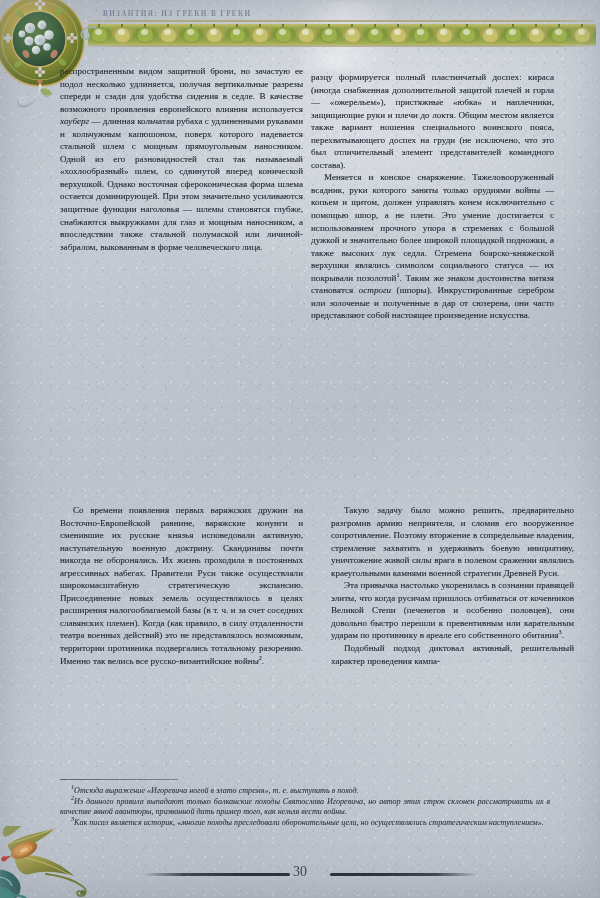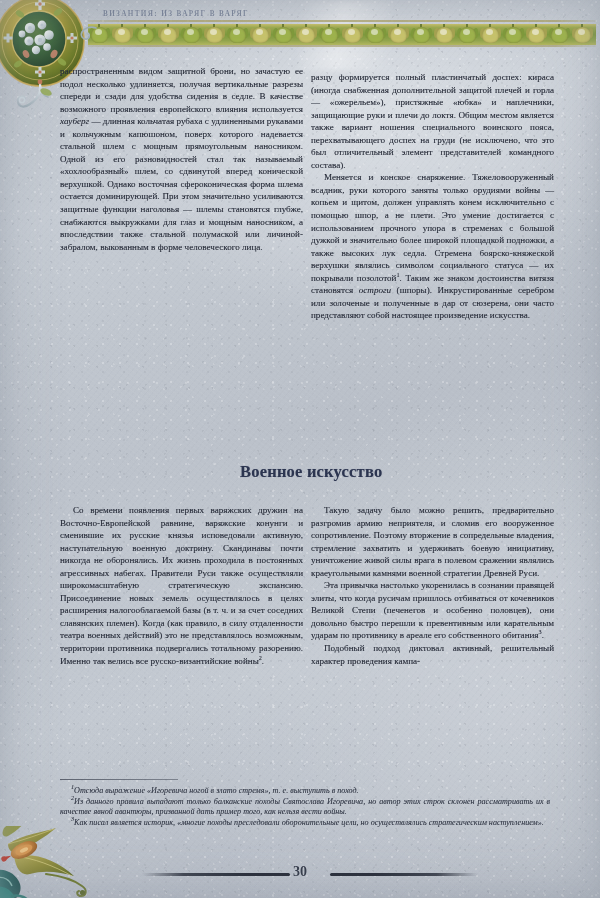--- a/index.html
+++ b/index.html
@@ -181,21 +181,21 @@
     background:linear-gradient(90deg,rgba(40,45,58,0) 0%, rgba(40,45,58,.85) 28%, rgba(30,35,48,.95) 70%, rgba(30,35,48,.95) 100%);
     border-radius:2px;
   }
   .folio-rule.left{left:142px;width:148px;}
   .folio-rule.right{left:330px;width:148px;
     background:linear-gradient(270deg,rgba(40,45,58,0) 0%, rgba(40,45,58,.85) 28%, rgba(30,35,48,.95) 70%, rgba(30,35,48,.95) 100%);
   }
   #folio{
     position:absolute;left:0;top:0;width:600px;text-align:center;
     font-family:"Liberation Serif", serif;
-    font-size:14px;color:#333a49;font-weight:700;
+    font-size:14px;color:#333a49;font-weight:400;
     text-shadow:0 0 1px rgba(255,255,255,.4);
   }
 
   
   #vignette{
     position:absolute;inset:0;pointer-events:none;
     box-shadow:inset 0 0 60px rgba(130,138,150,.35), inset 0 0 18px rgba(150,158,170,.25);
   }
 </style>
 </head>
@@ -467,40 +467,39 @@
   </div>
   <div id="band-bot-line"></div>
 
   <div id="band-hook">
     <svg width="22" height="22" viewBox="0 0 22 22">
       <path d="M20 6 C14 4 8 6 6 10 C4 14 7 18 11 17 C14 16 14 12 11 11.5" fill="none" stroke="#9fb0b8" stroke-width="1.7" stroke-linecap="round"></path>
       <circle cx="11.5" cy="12.5" r="1.6" fill="none" stroke="#b3c0c8" stroke-width="1.2"></circle>
     </svg>
   </div>
 
-  <div id="running-head">ВИЗАНТИЯ: ИЗ ВАРЯГ В ВАРЯГ</div>
+  <div id="running-head">ВИЗАНТИЯ: ИЗ ГРЕКИ В ГРЕКИ</div>
 
   <div id="text-area">
 
     <div class="col left scan-text" style="top:65px;height:395px;">
       <p><span>распространенным видом защитной брони, но зачастую ее подол несколько удлиняется, получая вертикальные разрезы спереди и сзади для удобства сидения в седле. В качестве возможного проявления европейского влияния используется </span><em>хауберг</em><span> — длинная кольчатая рубаха с удлиненными рукавами и кольчужным капюшоном, поверх которого надевается стальной шлем с мощным прямоугольным наносником. Одной из его разновидностей стал так называемый «хохлообразный» шлем, со сдвинутой вперед конической верхушкой. Однако восточная сфероконическая форма шлема остается доминирующей. При этом значительно усиливаются защитные функции наголовья — шлемы становятся глубже, снабжаются выкружками для глаз и мощным наносником, а впоследствии также стальной полумаской или личиной-забралом, выкованным в форме человеческого лица.</span></p>
     </div>
 
     <div class="col right scan-text" style="top:71px;height:395px;">
       <p>разцу формируется полный пластинчатый доспех: кираса (иногда снабженная дополнительной защитой плечей и горла — «ожерельем»), пристяжные «юбка» и наплечники, защищающие руки и плечи до локтя. Общим местом является также вариант ношения специального воинского пояса, перехватывающего доспех на груди (не исключено, что это был отличительный элемент представителей командного состава).</p>
       <p class="ind"><span>Меняется и конское снаряжение. Тяжеловооруженный всадник, руки которого заняты только орудиями войны — копьем и щитом, должен управлять конем исключительно с помощью шпор, а не плети. Это умение достигается с использованием прочного упора в стременах с большой дужкой и значительно более широкой площадкой подножки, а также высоких лук седла. Стремена боярско-княжеской верхушки являлись символом социального статуса — их покрывали позолотой</span><sup>1</sup><span>. Таким же знаком достоинства витязя становятся </span><em>остроги</em><span> (шпоры). Инкрустированные серебром или золоченые и полученные в дар от сюзерена, они часто представляют собой настоящее произведение искусства.</span></p>
     </div>
 
-    <div id="section-heading">Военное искусство</div>
 
     <div class="col left scan-text" style="top:504px;height:268px;">
       <p class="ind"><span>Со времени появления первых варяжских дружин на Восточно-Европейской равнине, варяжские конунги и сменившие их русские князья исповедовали активную, наступательную военную доктрину. Скандинавы почти никогда не оборонялись. Их жизнь проходила в постоянных агрессивных набегах. Правители Руси также осуществляли широкомасштабную стратегическую экспансию. Присоединение новых земель осуществлялось в целях расширения налогооблагаемой базы (в т. ч. и за счет соседних славянских племен). Когда (как правило, в силу отдаленности театра военных действий) это не представлялось возможным, территории противника подвергались тотальному разорению. Именно так велись все русско-византийские войны</span><sup>2</sup><span>.</span></p>
     </div>
 
-    <div class="col right scan-text" style="top:504px;height:268px;">
+    <div class="col right scan-text" style="top:504px;height:268px;margin-left:20px;">
       <p class="ind">Такую задачу было можно решить, предварительно разгромив армию неприятеля, и сломив его вооруженное сопротивление. Поэтому вторжение в сопредельные владения, стремление захватить и удерживать боевую инициативу, уничтожение живой силы врага в полевом сражении являлись краеугольными камнями военной стратегии Древней Руси.</p>
       <p class="ind"><span>Эта привычка настолько укоренилась в сознании правящей элиты, что когда русичам пришлось отбиваться от кочевников Великой Степи (печенегов и особенно половцев), они довольно быстро перешли к превентивным или карательным ударам по противнику в ареале его собственного обитания</span><sup>3</sup><span>.</span></p>
       <p class="ind">Подобный подход диктовал активный, решительный характер проведения кампа-</p>
     </div>
   </div>
 
   <div id="footnote-rule"></div>
   <div id="footnotes">
     <p><sup>1</sup><span>Отсюда выражение «Игоревича ногой в злато стремя», т. е. выступить в поход.</span></p>
     <p><sup>2</sup><span>Из данного правила выпадают только балканские походы Святослава Игоревича, но автор этих строк склонен рассматривать их в качестве явной авантюры, призванной дать пример того, как нельзя вести войны.</span></p>

